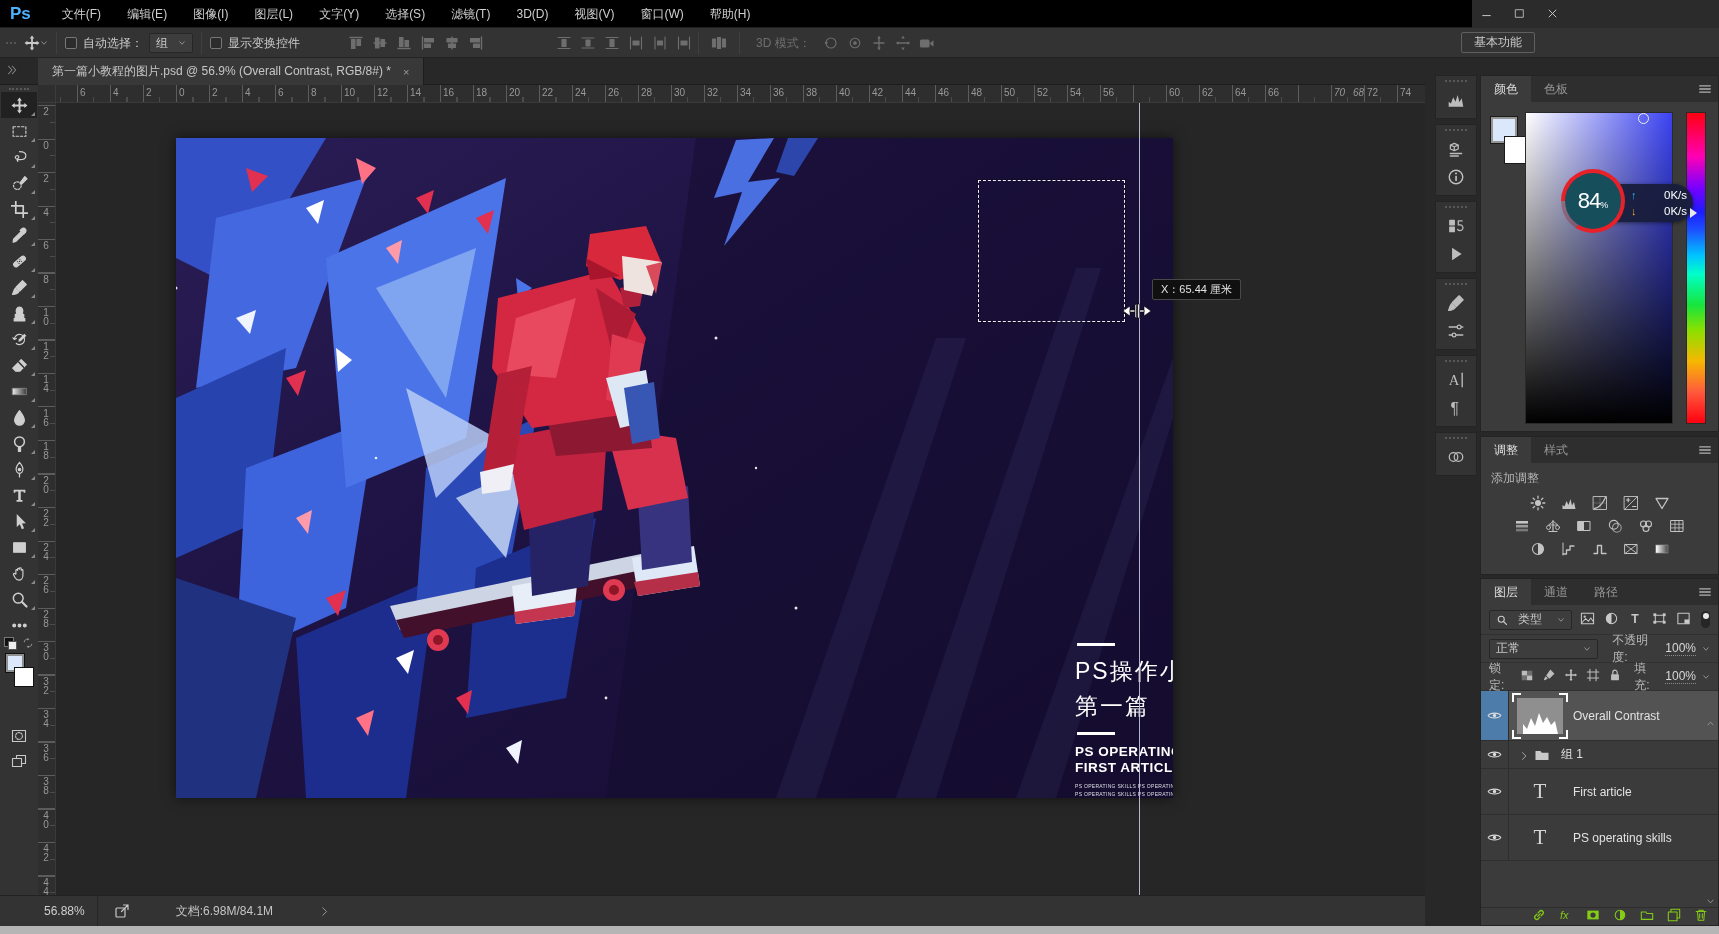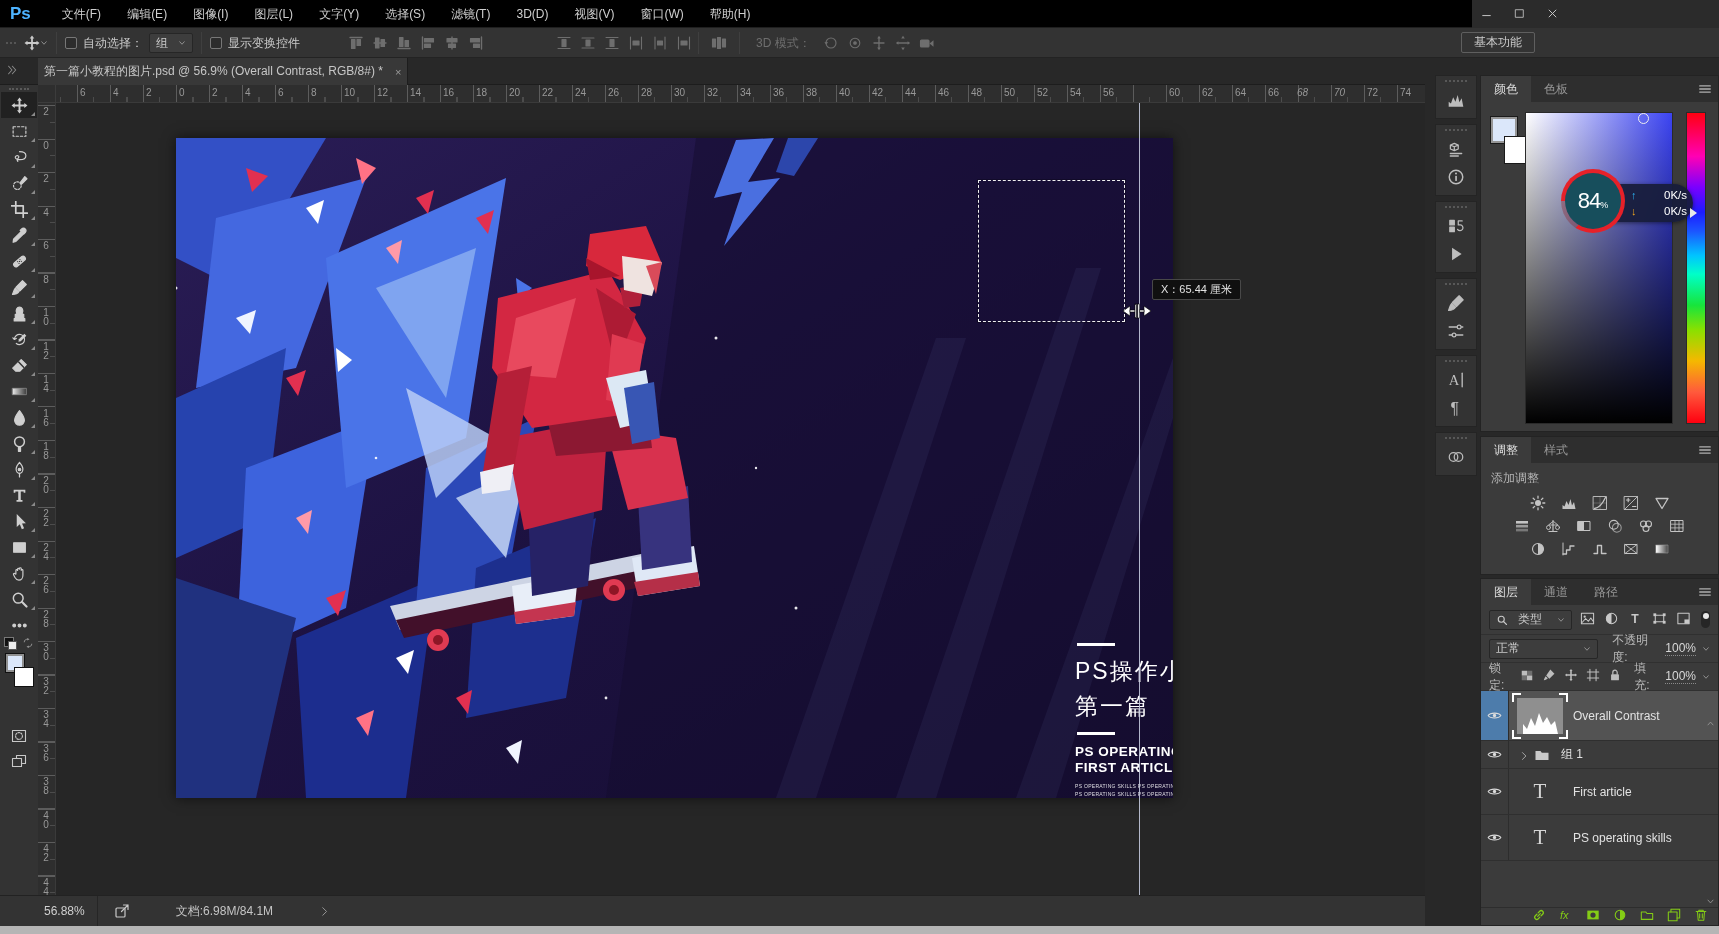--- a/index.html
+++ b/index.html
@@ -31,21 +31,21 @@
   .caret svg{width:8px;height:8px;display:block}
   .obtn{width:24px;height:22px;display:inline-flex;align-items:center;justify-content:center}
   .dim{color:#6e6e6e}
   #workspace-btn{position:absolute;left:1461px;top:4px;height:21px;padding:0 12px;border:1px solid #5f5f5f;
                  border-radius:2px;color:#ccc;display:flex;align-items:center}
 
   
   #tabbar{left:0;top:58px;width:1719px;height:27px;background:#282828;border-bottom:1px solid #1d1d1d}
   #tools-expander{position:absolute;left:6px;top:6px;color:#8a8a8a}
   #doc-tab{position:absolute;left:38px;top:0;height:27px;background:#383838;display:flex;align-items:center;
-           padding:0 6px;color:#c6c6c6;border-right:1px solid #1d1d1d}
+           padding:0 14px;color:#c6c6c6;border-right:1px solid #1d1d1d}
   #doc-tab .close{margin-left:12px;color:#9a9a9a;font-size:11px}
   #dock-collapse-left{position:absolute;left:1458px;top:6px;color:#8a8a8a}
   #dock-collapse-right{position:absolute;left:1700px;top:6px;color:#8a8a8a}
 
   
   #toolbar{left:0;top:85px;width:38px;height:810px;background:#333}
   #toolbar .grip{width:20px;margin:3px auto 2px;border-top:2px dotted #5a5a5a}
   .tool{position:relative;width:36px;height:26px;margin:0 auto;display:flex;align-items:center;justify-content:center}
   .tool .ic{width:17px;height:17px;color:#cfcfcf}
   .tool.selected{background:#212121}
@@ -817,21 +817,21 @@
       <span class="rnum" style="left: 915px;">48</span>
       <span class="rnum" style="left: 948px;">50</span>
       <span class="rnum" style="left: 981px;">52</span>
       <span class="rnum" style="left: 1014px;">54</span>
       <span class="rnum" style="left: 1047px;">56</span>
       <span class="rnum" style="left: 1080px; margin-top: 20px;">58</span>
       <span class="rnum" style="left: 1113px;">60</span>
       <span class="rnum" style="left: 1146px;">62</span>
       <span class="rnum" style="left: 1179px;">64</span>
       <span class="rnum" style="left: 1212px;">66</span>
-      <span class="rnum" style="left: 1241px; font-style: italic;">68</span>
+      <span class="rnum" style="left: 1297px; font-style: italic;">68</span>
       <span class="rnum" style="left: 1278px; font-style: italic;">70</span>
       <span class="rnum" style="left: 1311px;">72</span>
       <span class="rnum" style="left: 1344px;">74</span>
     </div>
   <div id="ruler-v" class="abs">
       <span class="vnum" style="top: 4px;">2</span>
       <span class="vnum" style="top: 37.5px;">0</span>
       <span class="vnum" style="top: 71px;">2</span>
       <span class="vnum" style="top: 104.5px;">4</span>
       <span class="vnum" style="top: 138px;">6</span>

